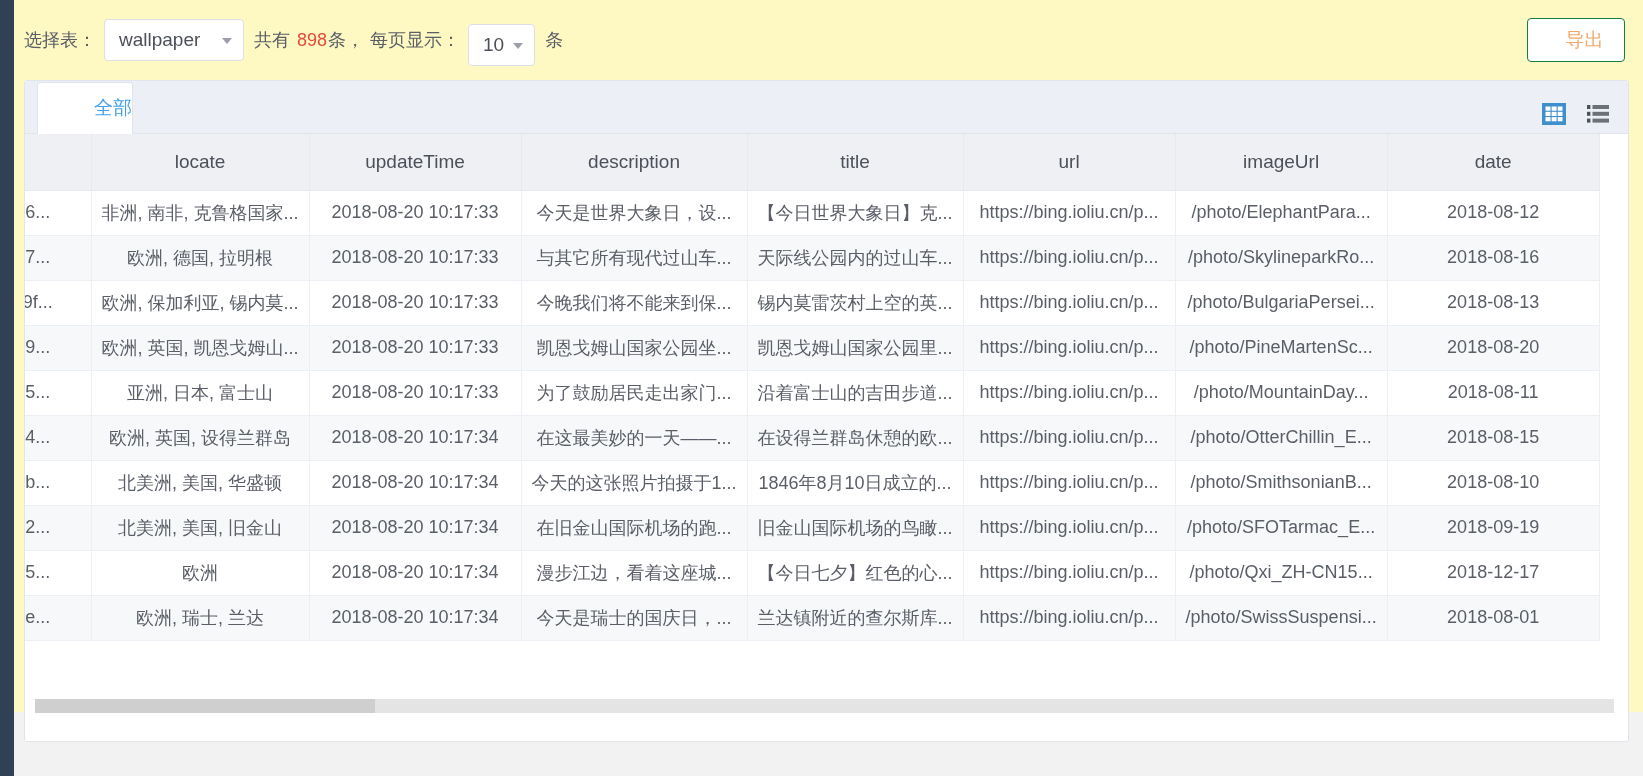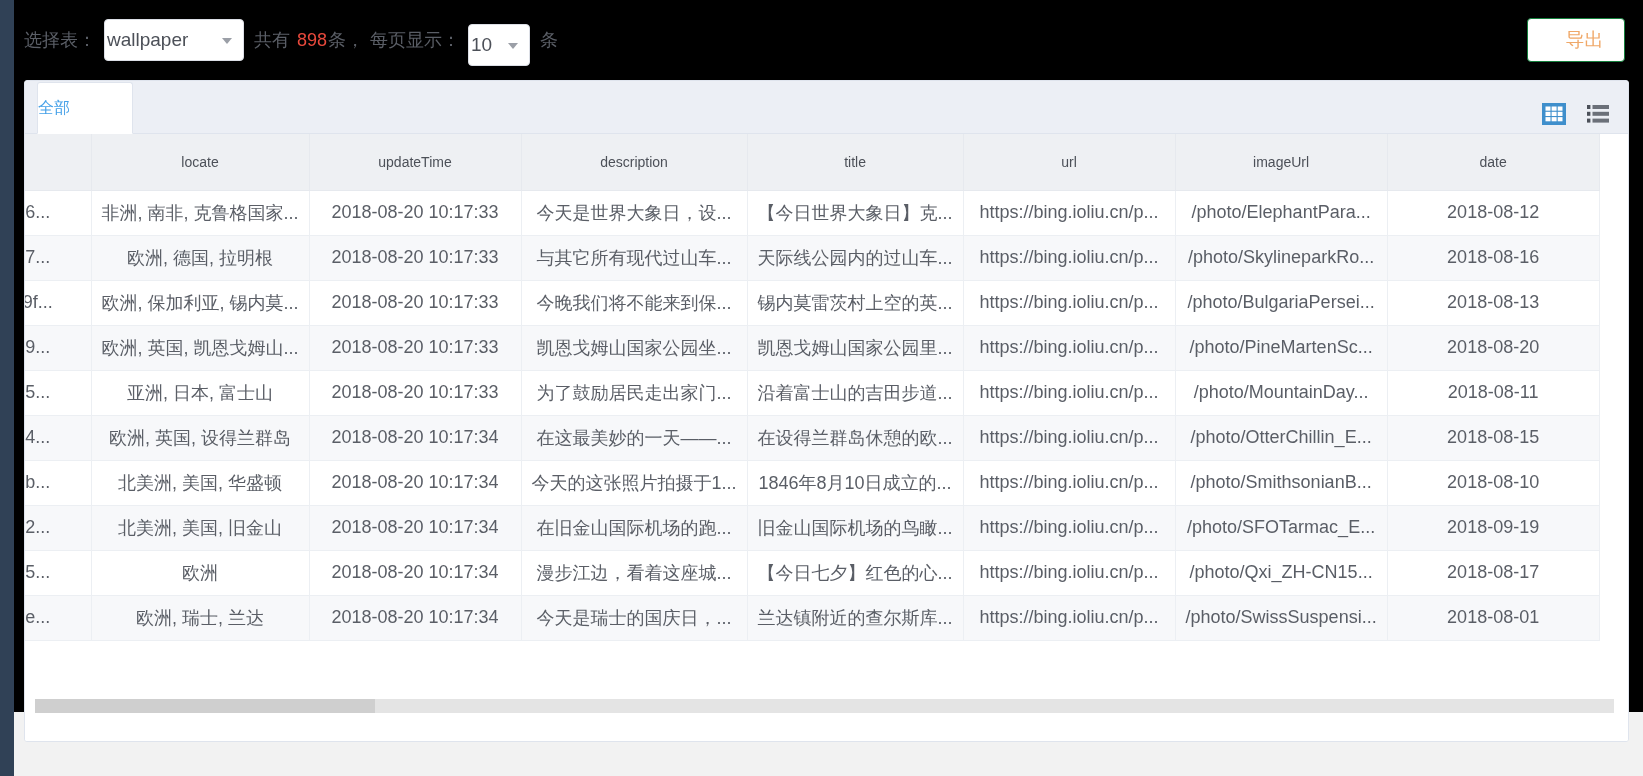--- a/index.html
+++ b/index.html
@@ -19,21 +19,21 @@
   .left-rail {
     position: absolute;
     left: 0; top: 0;
     width: 14px; height: 776px;
     background: #304156;
   }
   .page {
     position: absolute;
     left: 14px; top: 0;
     width: 1629px; height: 712px;
-    background: #000000;
+    background: #fef9c3;
   }
   
   .toolbar {
     position: relative;
     height: 80px;
     padding: 0 18px 0 10px;
     display: flex;
     align-items: center;
   }
   .toolbar-left {
@@ -45,21 +45,21 @@
   .tb-label { margin-right: 8px; white-space: nowrap; }
   .select-box {
     position: relative;
     display: inline-flex;
     align-items: center;
     background: #fff;
     border: 1px solid #dcdfe6;
     border-radius: 4px;
     height: 42px;
     box-sizing: border-box;
-    padding: 0 30px 0 2px;
+    padding: 0 30px 0 14px;
     font-size: 19px;
     color: #4c5058;
     cursor: pointer;
   }
   .select-box.wide { min-width: 140px; }
   .select-box.narrow { min-width: 62px; margin-top: 10px; }
   .select-box .caret {
     position: absolute;
     right: 11px;
     top: 50%;
@@ -124,22 +124,22 @@
     background: #eceff5;
     border-bottom: 1px solid #dfe4ed;
     display: flex;
     align-items: flex-end;
   }
   .tab {
     height: 52px;
     min-width: 96px;
     display: flex;
     align-items: center;
-    justify-content: flex-start;
-    font-size: 16px;
+    justify-content: flex-end;
+    font-size: 19px;
     color: #5a5e66;
     cursor: pointer;
     box-sizing: border-box;
   }
   .tab.active {
     background: #ffffff;
     color: #44a0e8;
     border: 1px solid #dfe4ed;
     border-bottom: 1px solid #ffffff;
     border-radius: 3px 3px 0 0;
@@ -164,21 +164,21 @@
   table.grid {
     border-collapse: collapse;
     table-layout: fixed;
     font-size: 18px;
     margin-left: -40px; 
   }
   table.grid th {
     background: #eef0f3;
     color: #4c5058;
     font-weight: normal;
-    font-size: 14px;
+    font-size: 19px;
     height: 56px;
     border-right: 1px solid #e6e9ee;
     border-bottom: 1px solid #e6e9ee;
     text-align: center;
     overflow: hidden;
     white-space: nowrap;
     text-overflow: ellipsis;
     padding: 0 10px;
     box-sizing: border-box;
   }
@@ -400,21 +400,21 @@
               <td>2018-09-19</td>
             </tr>
             <tr>
               <td>5...</td>
               <td>欧洲</td>
               <td>2018-08-20 10:17:34</td>
               <td>漫步江边，看着这座城...</td>
               <td>【今日七夕】红色的心...</td>
               <td>https://bing.ioliu.cn/p...</td>
               <td>/photo/Qxi_ZH-CN15...</td>
-              <td>2018-08-17</td>
+              <td>2018-12-17</td>
             </tr>
             <tr class="striped">
               <td>e...</td>
               <td>欧洲, 瑞士, 兰达</td>
               <td>2018-08-20 10:17:34</td>
               <td>今天是瑞士的国庆日，...</td>
               <td>兰达镇附近的查尔斯库...</td>
               <td>https://bing.ioliu.cn/p...</td>
               <td>/photo/SwissSuspensi...</td>
               <td>2018-08-01</td>

